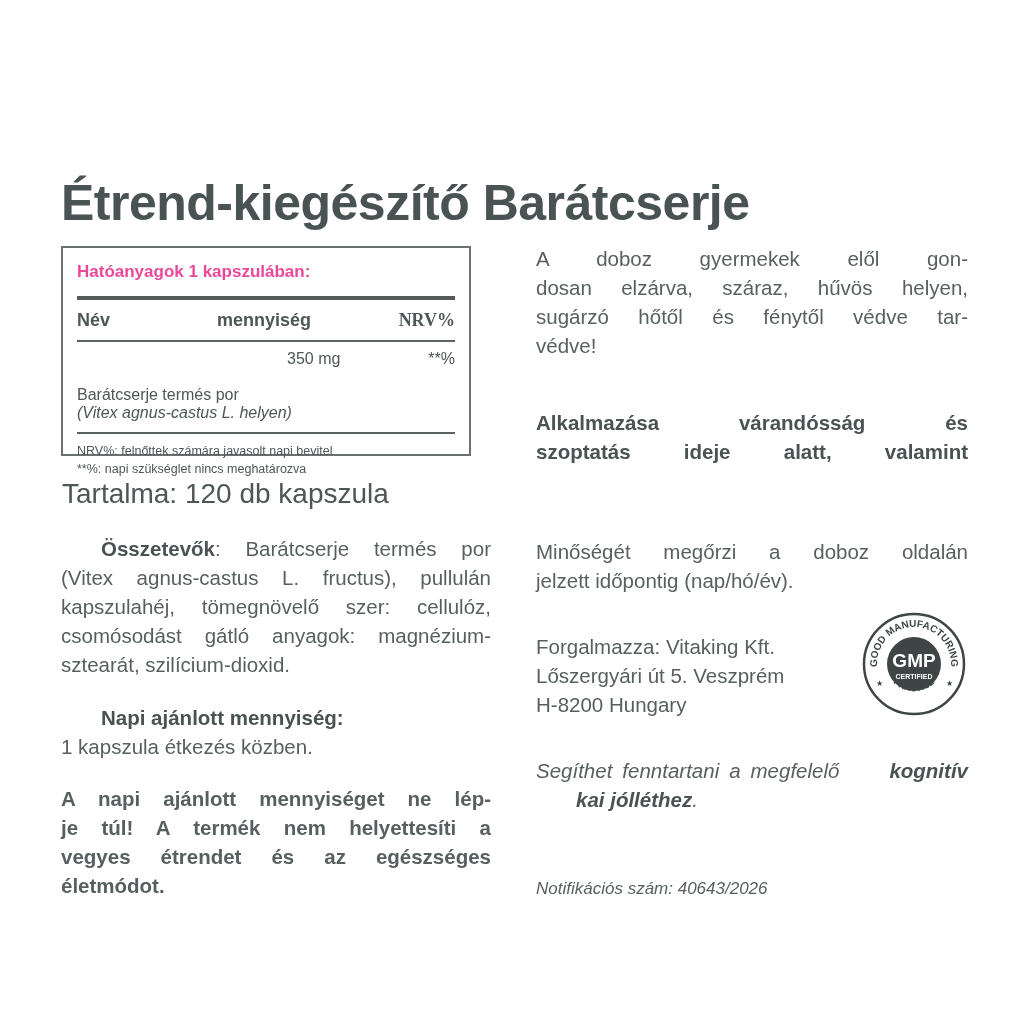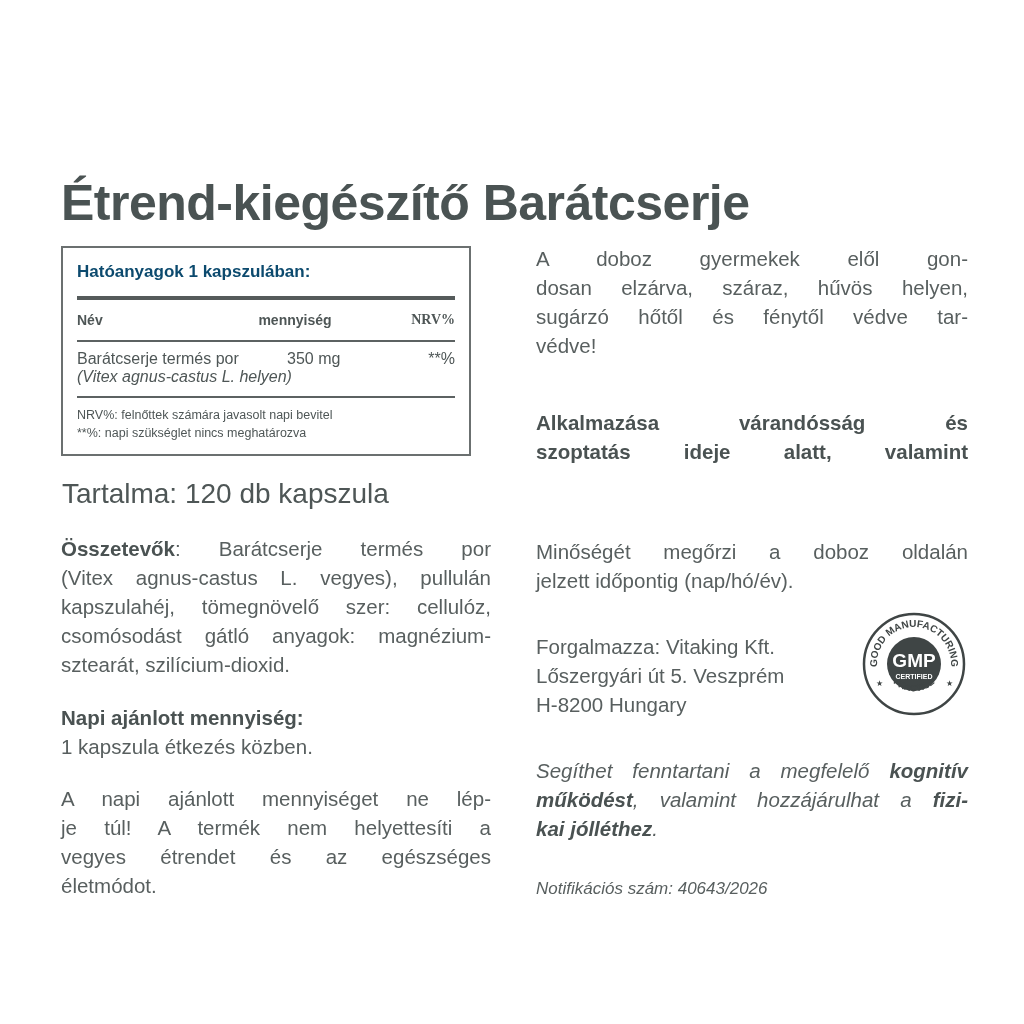--- a/index.html
+++ b/index.html
@@ -8,38 +8,38 @@
       font-family: "Liberation Sans", sans-serif; color: #4e5656;
     }
     .title {
       position: absolute; left: 61px; top: 174px;
       font-size: 50px; font-weight: bold; color: #4a5353; letter-spacing: -0.5px; white-space: nowrap;
     }
     .table-box {
       position: absolute; left: 61px; top: 246px; width: 410px; height: 210px;
       border: 2px solid #6b7070; box-sizing: border-box; padding: 0 14px;
     }
-    .tb-head { font-size: 17px; font-weight: bold; margin-top: 14px; color: #0c4a6e; }
+    .tb-head { font-size: 17px; font-weight: bold; margin-top: 14px; color: #ec4899; }
     .rule-thick { height: 4px; background: #555b5b; margin-top: 14px; }
     .rule-thin { height: 2px; background: #5c6262; }
-    .cols { display: flex; font-size: 14px; font-weight: bold; height: 40px; align-items: center; }
+    .cols { display: flex; font-size: 18px; font-weight: bold; height: 40px; align-items: center; }
     .col-name { width: 140px; }
-    .col-qty { width: 156px; text-align: center; }
+    .col-qty { width: 156px; text-align: left; }
     .col-nrv { flex: 1; text-align: right; font-family: Liberation Serif, serif; }
     .row { display: flex; font-size: 16px; margin-top: 8px; }
-    .row .r-name { width: 210px; }
+    .row .r-name { width: 210px; margin-top: 36px; }
     .row .r-qty { width: 86px; }
     .row .r-nrv { flex: 1; text-align: right; }
     .latin { font-style: italic; font-size: 16px; margin-bottom: 10px; }
     .foot { font-size: 12.5px; line-height: 18px; margin-top: 8px; }
 
     .contents { position: absolute; left: 62px; top: 478px; font-size: 28px; white-space: nowrap; color: #4e5656; }
 
     .para { position: absolute; font-size: 20.5px; line-height: 29px; text-align: justify; color: #585f5f; }
-    .para b { color: #4a5252; }
+    .para b { color: #4a5252; margin-left: 40px; }
     .left { left: 61px; width: 430px; }
     .right { left: 536px; width: 432px; }
     .para .line { display: block; text-align: justify; text-align-last: justify; white-space: nowrap; }
     .para .line.last { text-align-last: left; }
 
     .gmp { position: absolute; left: 862px; top: 612px; width: 104px; height: 104px; }
     .italic { font-style: italic; }
   </style>
 </head>
 <body>
@@ -65,32 +65,32 @@
   <div class="foot">
     <div>NRV%: felnőttek számára javasolt napi bevitel</div>
     <div>**%: napi szükséglet nincs meghatározva</div>
   </div>
 </div>
 
 <div class="contents">Tartalma: 120 db kapszula</div>
 
 <div class="para left" style="top:534px;">
   <span class="line"><b>Összetevők</b><span>: Barátcserje termés por</span></span>
-  <span class="line">(Vitex agnus-castus L. vegyes), pullulán</span>
+  <span class="line">(Vitex agnus-castus L. fructus), pullulán</span>
   <span class="line">kapszulahéj, tömegnövelő szer: cellulóz,</span>
   <span class="line">csomósodást gátló anyagok: magnézium-</span>
   <span class="line last">sztearát, szilícium-dioxid.</span>
 </div>
 
 <div class="para left" style="top:703px;">
   <b class="line last">Napi ajánlott mennyiség:</b>
   <span class="line last">1 kapszula étkezés közben.</span>
 </div>
 
-<div class="para left" style="top:784px;">
+<div class="para left" style="top:784px;font-weight:bold;">
   <span class="line">A napi ajánlott mennyiséget ne lép-</span>
   <span class="line">je túl! A termék nem helyettesíti a</span>
   <span class="line">vegyes étrendet és az egészséges</span>
   <span class="line last">életmódot.</span>
 </div>
 
 <div class="para right" style="top:244px;">
   <span class="line">A doboz gyermekek elől gon-</span>
   <span class="line">dosan elzárva, száraz, hűvös helyen,</span>
   <span class="line">sugárzó hőtől és fénytől védve tar-</span>
@@ -127,17 +127,16 @@
     <textPath href="#arcBot" startOffset="50%" text-anchor="middle">PRACTICE</textPath>
   </text>
   <text x="52" y="55" text-anchor="middle" font-family="Liberation Sans, sans-serif" font-size="19" font-weight="bold" fill="#fff">GMP</text>
   <text x="52" y="67" text-anchor="middle" font-family="Liberation Sans, sans-serif" font-size="7" font-weight="bold" fill="#fff">CERTIFIED</text>
   <text x="14" y="74" font-size="8" fill="#3f4545">★</text>
   <text x="84" y="74" font-size="8" fill="#3f4545">★</text>
 </svg>
 
 <div class="para right italic" style="top:756px;">
   <span class="line"><span>Segíthet fenntartani a megfelelő </span><b>kognitív</b></span>
-  <span class="line"><b>működést</b><span>, valamint hozzájárulhat a </span><b>fizi-</b></span>
   <span class="line last"><b>kai jólléthez</b><span>.</span></span>
 </div>
 
 <div class="para right italic" style="top:874px;font-size:17px;">Notifikációs szám: 40643/2026</div>
 
 </body></html>

